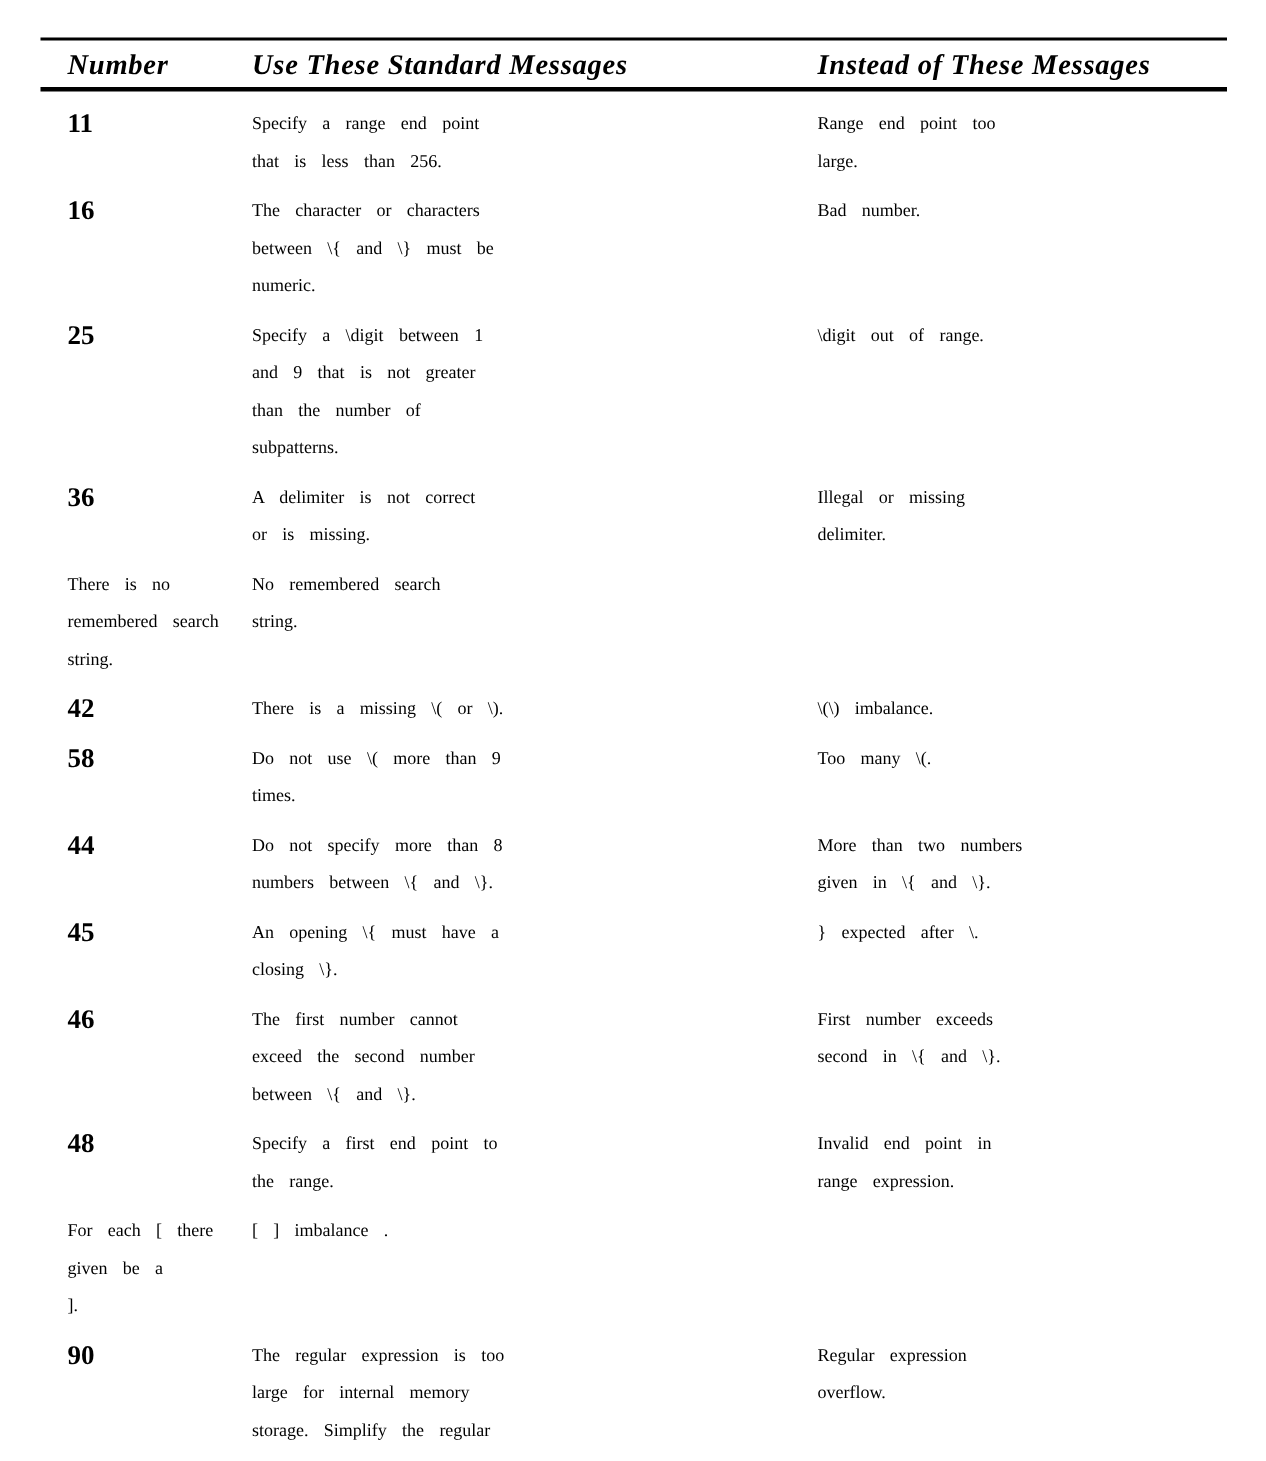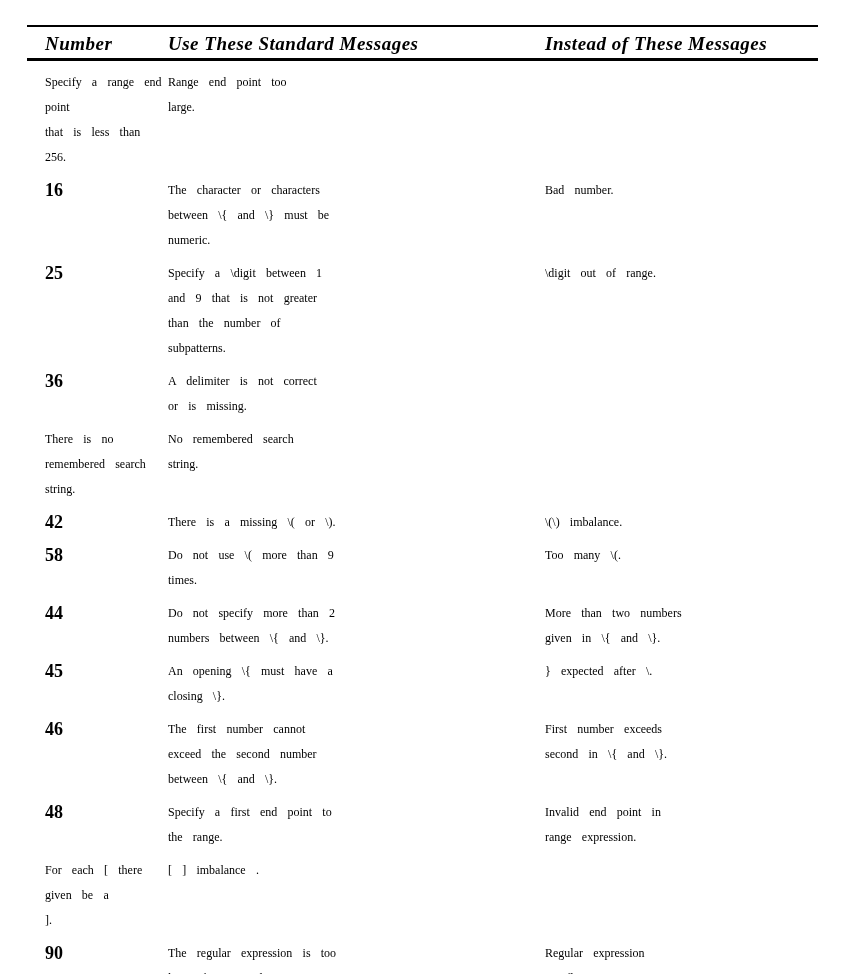--- a/index.html
+++ b/index.html
@@ -80,20 +80,21 @@
   <div class="grid-row header-row">
     <div class="header-cell">Number</div>
     <div class="header-cell">Use These Standard Messages</div>
     <div class="header-cell">Instead of These Messages</div>
   </div>
 
   <div class="rule rule-mid"></div>
 
   <div class="table-body">
   <div class="grid-row data-row">
+    <div class="num-cell">11</div>
     <div class="mono-cell">Specify a range end point
 that is less than 256.</div>
     <div class="mono-cell">Range end point too
 large.</div>
   </div>
 
   <div class="grid-row data-row">
     <div class="num-cell">16</div>
     <div class="mono-cell">The character or characters
 between \{ and \} must be
@@ -107,20 +108,22 @@
 and 9 that is not greater
 than the number of
 subpatterns.</div>
     <div class="mono-cell">\digit out of range.</div>
   </div>
 
   <div class="grid-row data-row">
     <div class="num-cell">36</div>
     <div class="mono-cell">A delimiter is not correct
 or is missing.</div>
+    <div class="mono-cell">Illegal or missing
+delimiter.</div>
   </div>
 
   <div class="grid-row data-row">
     <div class="mono-cell">There is no remembered search
 string.</div>
     <div class="mono-cell">No remembered search
 string.</div>
   </div>
 
   <div class="grid-row data-row">
@@ -131,21 +134,21 @@
 
   <div class="grid-row data-row">
     <div class="num-cell">58</div>
     <div class="mono-cell">Do not use \( more than 9
 times.</div>
     <div class="mono-cell">Too many \(.</div>
   </div>
 
   <div class="grid-row data-row">
     <div class="num-cell">44</div>
-    <div class="mono-cell">Do not specify more than 2
+    <div class="mono-cell">Do not specify more than 8
 numbers between \{ and \}.</div>
     <div class="mono-cell">More than two numbers
 given in \{ and \}.</div>
   </div>
 
   <div class="grid-row data-row">
     <div class="num-cell">45</div>
     <div class="mono-cell">An opening \{ must have a
 closing \}.</div>
     <div class="mono-cell">} expected after \.</div>

